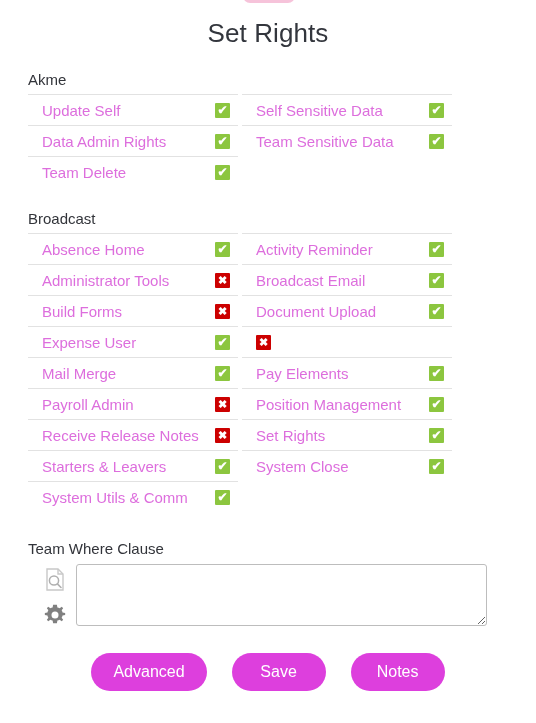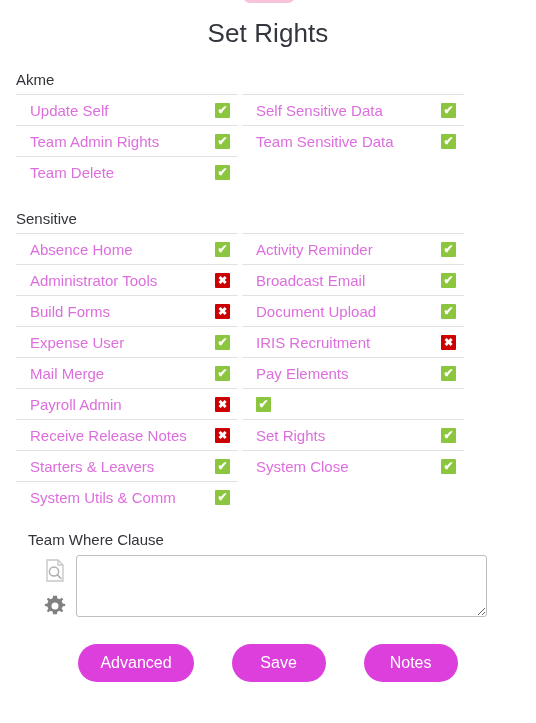--- a/index.html
+++ b/index.html
@@ -35,21 +35,21 @@
     font-weight: normal;
     color: #33363d;
     letter-spacing: .1px;
     margin: 0;
     padding-top: 18px;
     padding-bottom: 0;
     line-height: 30px;
   }
 
   #rights-form {
-    padding: 0 16px;
+    padding: 0 28px;
     box-sizing: border-box;
     width: 480px;
   }
 
   .section {
     margin-top: 23px;
   }
   .section-heading {
     font-size: 15px;
     color: #32343a;
@@ -104,21 +104,21 @@
     justify-content: center;
     color: #ffffff;
     font-size: 11px;
     line-height: 1;
     font-weight: bold;
   }
   .status-box.on .glyph { font-size: 12px; }
 
   
   #where-clause-block {
-    margin-top: 19px;
+    margin-top: 28px;
   }
   #where-clause-label {
     font-size: 15px;
     color: #32343a;
     line-height: 18px;
     padding-bottom: 6px;
   }
   #where-clause-row {
     display: flex;
     align-items: flex-start;
@@ -153,21 +153,21 @@
     resize: both;
     outline: none;
     margin-right: 21px;
   }
 
   
   #button-bar {
     display: flex;
     justify-content: center;
     align-items: center;
-    gap: 38px;
+    gap: 25px;
     margin-top: 27px;
   }
   .pill-button {
     border: none;
     border-radius: 22px;
     background: #dd3fdd;
     color: #ffffff;
     font-family: "Liberation Sans", sans-serif;
     font-size: 16px;
     height: 38px;
@@ -194,42 +194,42 @@
             <span class="glyph">✔</span>
           </span>
         </div>
         <div class="right-row">
           <span class="right-label">Self Sensitive Data</span>
           <span class="status-box on">
             <span class="glyph">✔</span>
           </span>
         </div>
         <div class="right-row">
-          <span class="right-label">Team Admin Rights</span>
+          <span class="right-label">Data Admin Rights</span>
           <span class="status-box on">
             <span class="glyph">✔</span>
           </span>
         </div>
         <div class="right-row">
           <span class="right-label">Team Sensitive Data</span>
           <span class="status-box on">
             <span class="glyph">✔</span>
           </span>
         </div>
         <div class="right-row">
           <span class="right-label">Team Delete</span>
           <span class="status-box on">
             <span class="glyph">✔</span>
           </span>
         </div>
         <div class="right-row blank"></div>
       </div>
     </div>
     <div class="section">
-      <div class="section-heading">Sensitive</div>
+      <div class="section-heading">Broadcast</div>
       <div class="rights-grid">
         <div class="right-row">
           <span class="right-label">Absence Home</span>
           <span class="status-box on">
             <span class="glyph">✔</span>
           </span>
         </div>
         <div class="right-row">
           <span class="right-label">Activity Reminder</span>
           <span class="status-box on">
@@ -260,21 +260,20 @@
             <span class="glyph">✔</span>
           </span>
         </div>
         <div class="right-row">
           <span class="right-label">Expense User</span>
           <span class="status-box on">
             <span class="glyph">✔</span>
           </span>
         </div>
         <div class="right-row">
-          <span class="right-label">IRIS Recruitment</span>
           <span class="status-box off">
             <span class="glyph">✖</span>
           </span>
         </div>
         <div class="right-row">
           <span class="right-label">Mail Merge</span>
           <span class="status-box on">
             <span class="glyph">✔</span>
           </span>
         </div>
@@ -284,20 +283,21 @@
             <span class="glyph">✔</span>
           </span>
         </div>
         <div class="right-row">
           <span class="right-label">Payroll Admin</span>
           <span class="status-box off">
             <span class="glyph">✖</span>
           </span>
         </div>
         <div class="right-row">
+          <span class="right-label">Position Management</span>
           <span class="status-box on">
             <span class="glyph">✔</span>
           </span>
         </div>
         <div class="right-row">
           <span class="right-label">Receive Release Notes</span>
           <span class="status-box off">
             <span class="glyph">✖</span>
           </span>
         </div>

